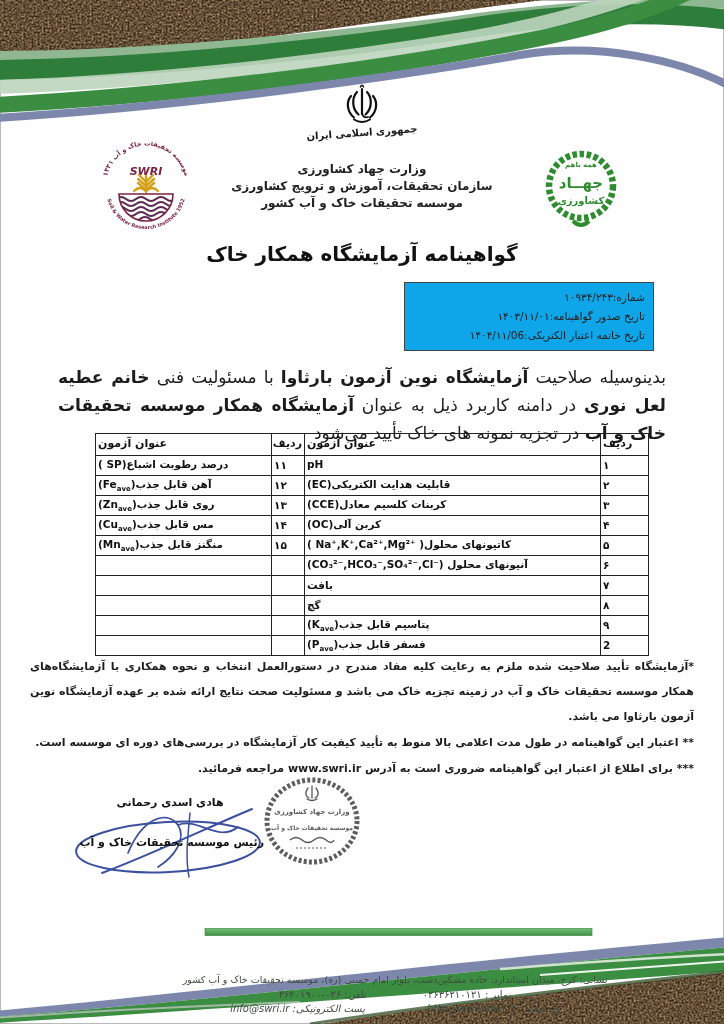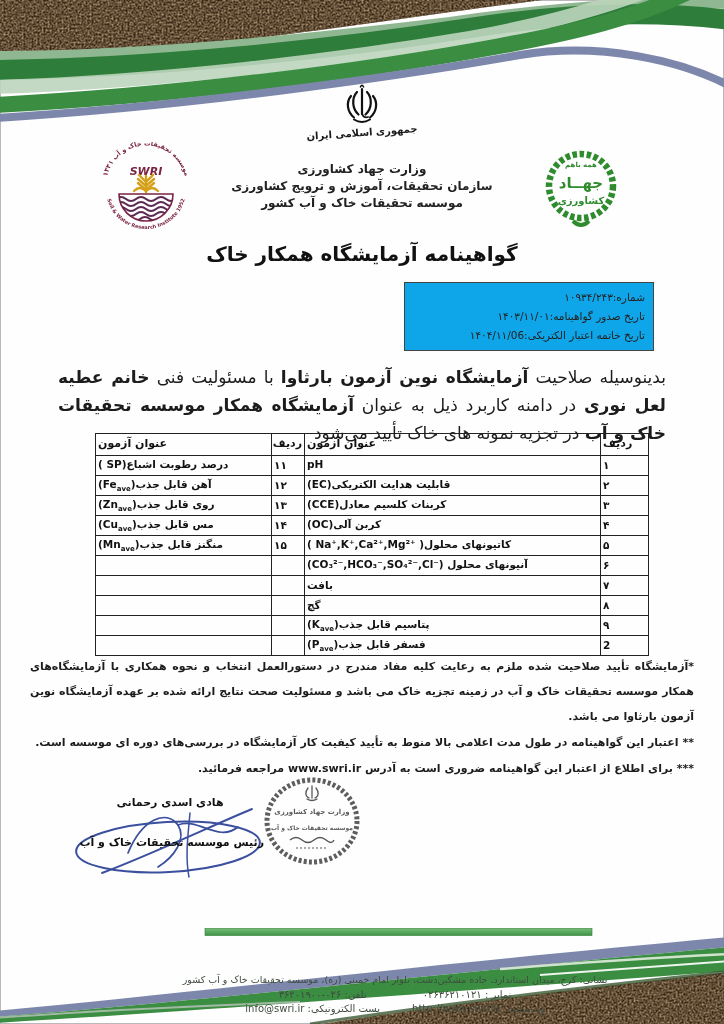--- a/index.html
+++ b/index.html
@@ -41,21 +41,21 @@
   .sig-role{left:70px;top:836px;width:194px;text-align:right;direction:rtl;
             font-size:11px;font-weight:bold;color:#111;z-index:3;}
   .sig-scribble{left:72px;top:797px;z-index:2;}
   .stamp{left:262px;top:774px;z-index:2;}
   
   .footer{left:85px;top:974px;width:620px;direction:rtl;text-align:center;
           color:#3f4b3f;z-index:4;}
   .footer .f1{font-size:9.5px;margin-bottom:4px;}
   .footer .frow{display:flex;justify-content:center;font-size:10px;margin-bottom:3px;}
   .footer .frow.f2 span{margin:0 28px;}
-  .footer .frow.f3 span{margin:0 16px;}
+  .footer .frow.f3 span{margin:0 31px;font-style:italic;}
   .deco{left:0;z-index:0;}
 </style>
 </head>
 <body>
 
 <div id="page">
 
   <svg class="abs deco" style="top:0" width="724" height="170" viewBox="0 0 724 170">
     <defs>
       <filter id="soilTexT" x="-5%" y="-5%" width="110%" height="120%">

